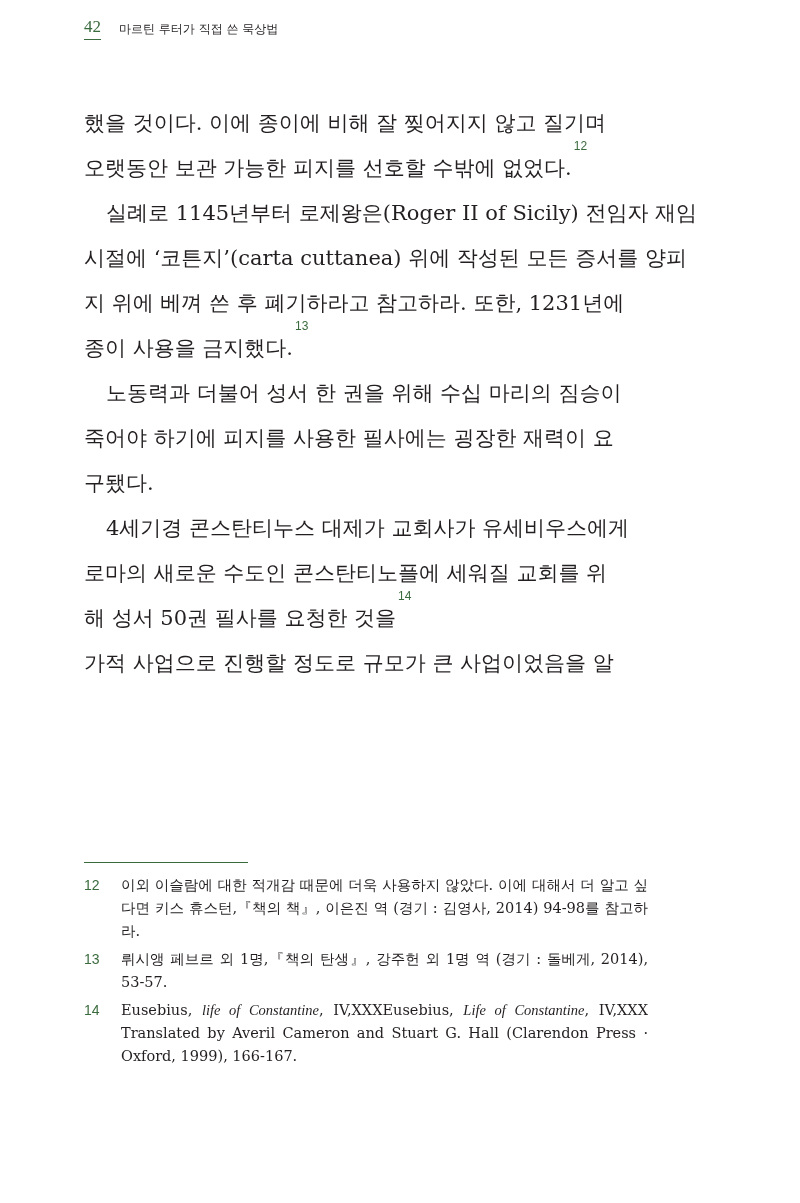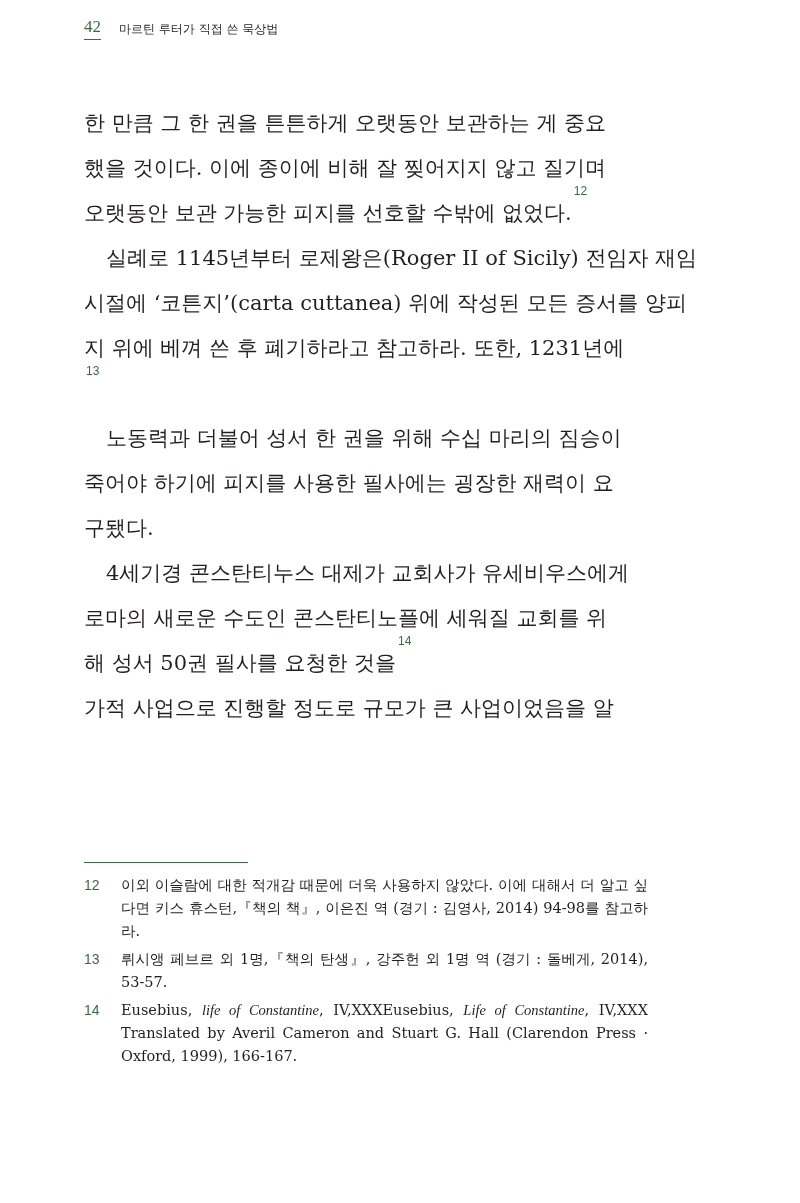--- a/index.html
+++ b/index.html
@@ -26,30 +26,30 @@
   </style>
 </head>
 <body>
 
 <div class="header">
   <span class="page-num">42</span>
   <span class="running-title">마르틴 루터가 직접 쓴 묵상법</span>
 </div>
 
 <div class="body-text">
-  <div class="line">한 만큼 그 한 권을 튼튼하게 오랫동안 보관하는 게 중요</div>
   <div class="line">했을 것이다. 이에 종이에 비해 잘 찢어지지 않고 질기며</div>
   <div class="line last">
     <span>오랫동안 보관 가능한 피지를 선호할 수밖에 없었다.</span>
       <span class="sup">12</span>
   </div>
   <div class="line indent">실례로 1145년부터 로제왕은(Roger II of Sicily) 전임자 재임</div>
   <div class="line">시절에 ‘코튼지’(carta cuttanea) 위에 작성된 모든 증서를 양피</div>
   <div class="line">지 위에 베껴 쓴 후 폐기하라고 참고하라. 또한, 1231년에</div>
   <div class="line last">
+    <span>종이 사용을 금지했다.</span>
       <span class="sup">13</span>
   </div>
   <div class="line indent">노동력과 더불어 성서 한 권을 위해 수십 마리의 짐승이</div>
   <div class="line">죽어야 하기에 피지를 사용한 필사에는 굉장한 재력이 요</div>
   <div class="line last">구됐다.</div>
   <div class="line indent">4세기경 콘스탄티누스 대제가 교회사가 유세비우스에게</div>
   <div class="line">로마의 새로운 수도인 콘스탄티노플에 세워질 교회를 위</div>
   <div class="line last">
     <span>해 성서 50권 필사를 요청한 것을</span><span class="sup">14</span>&nbsp;
   </div>

